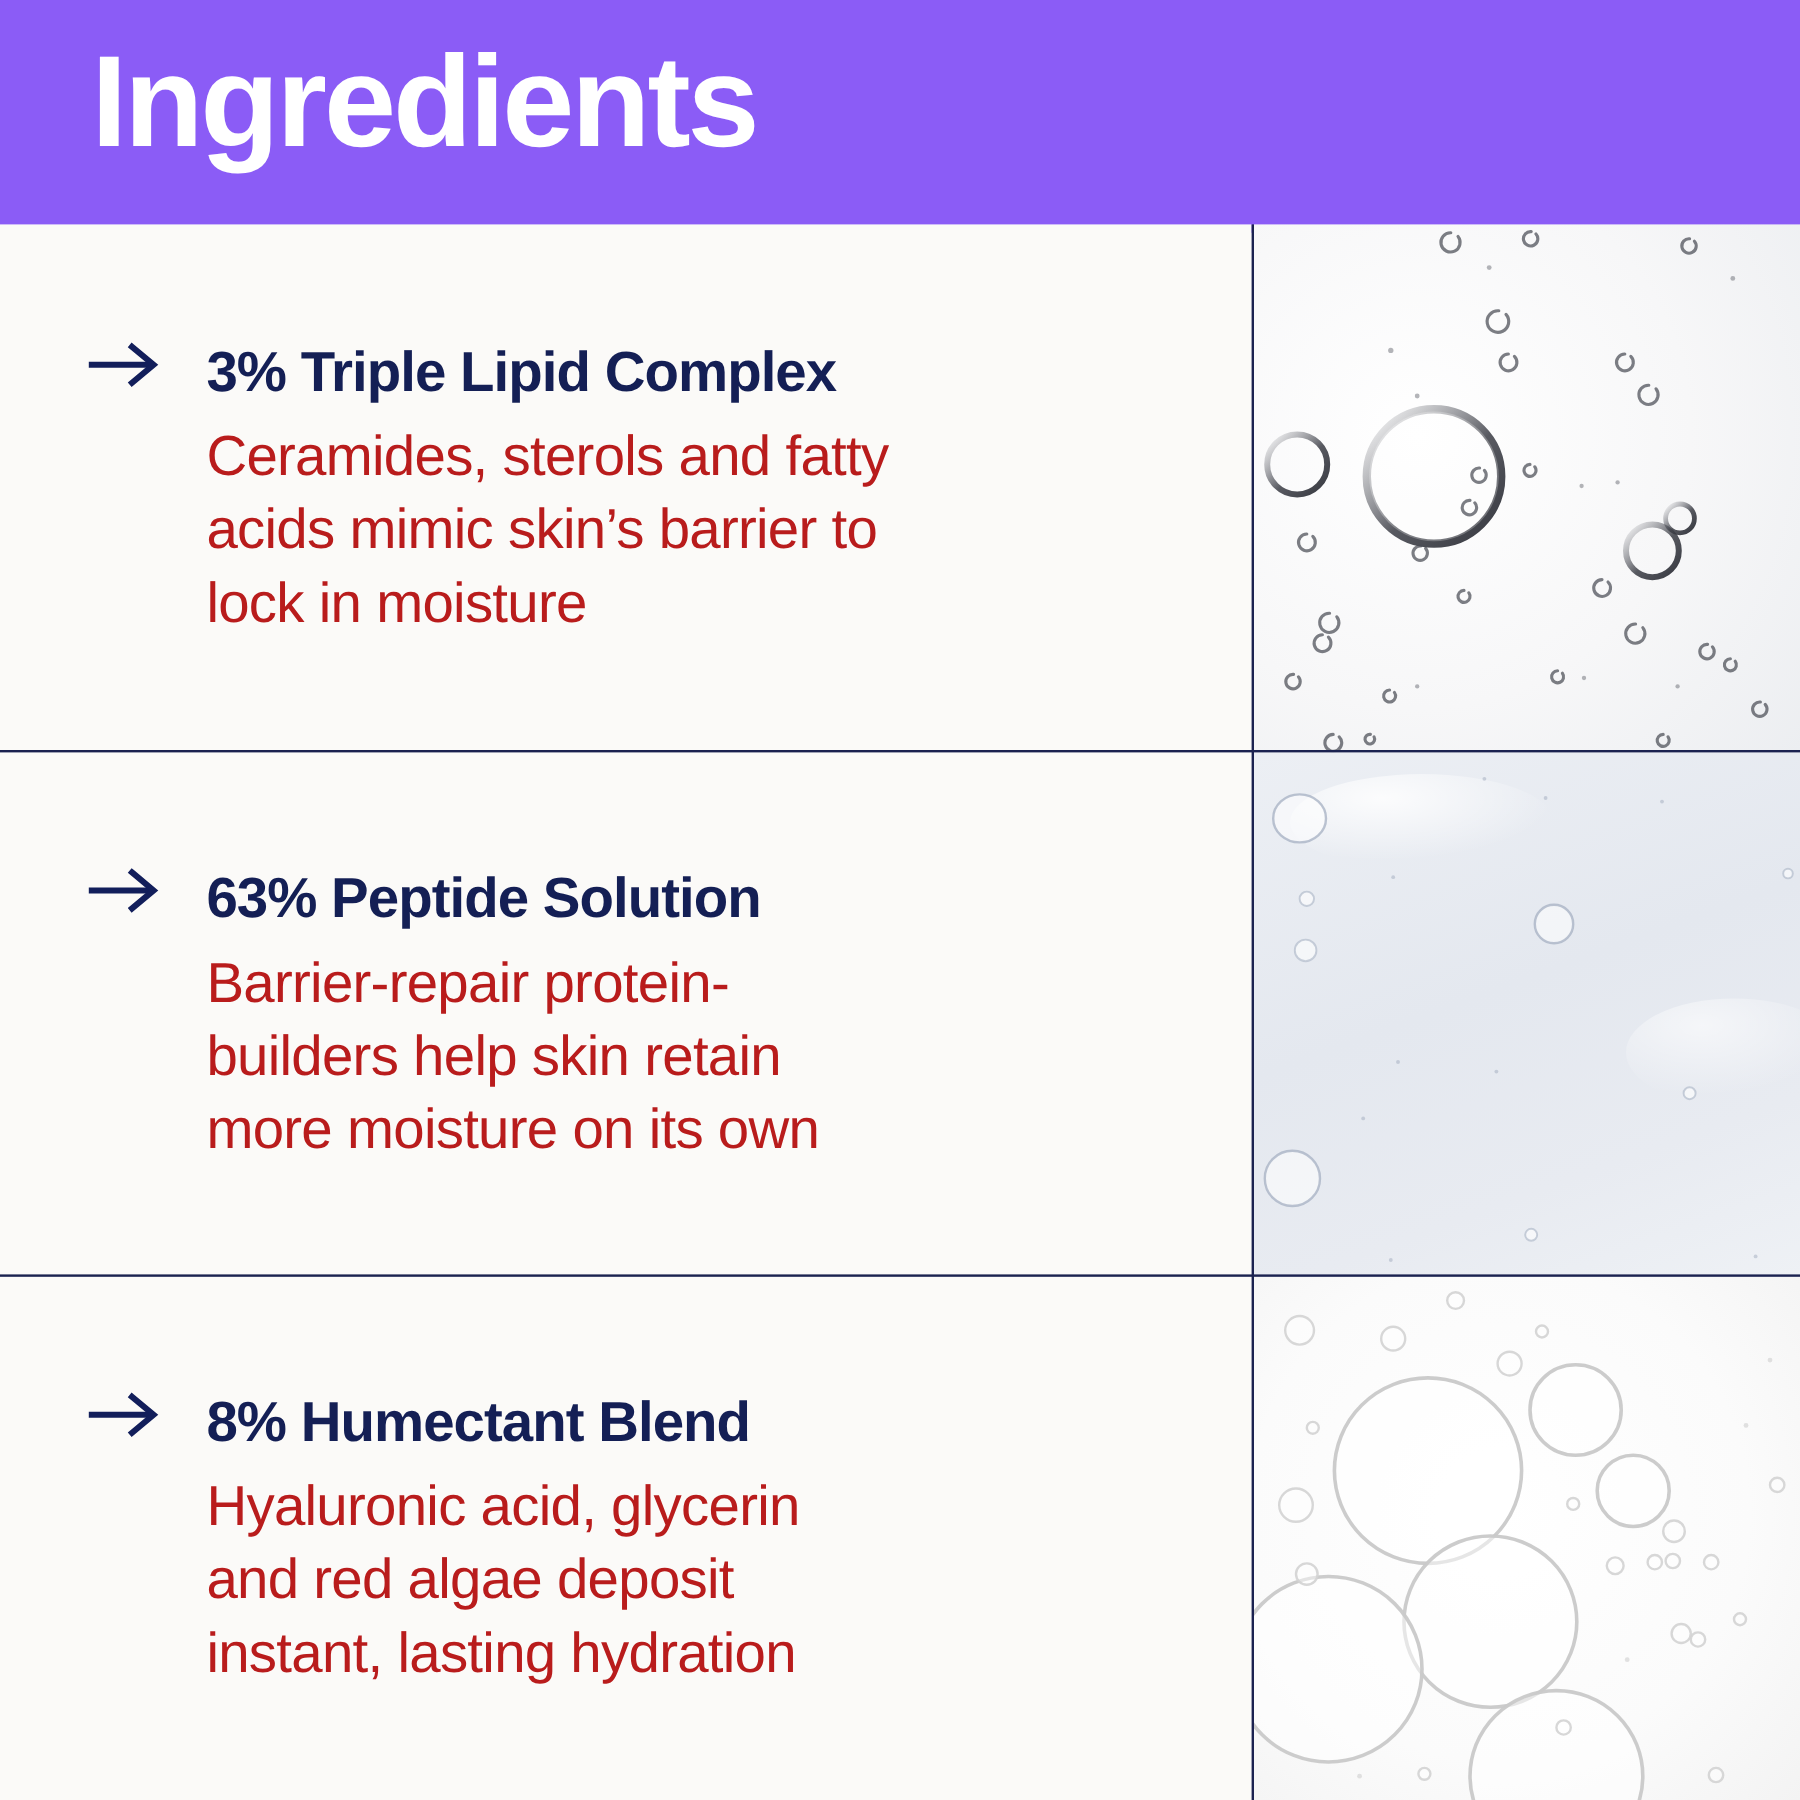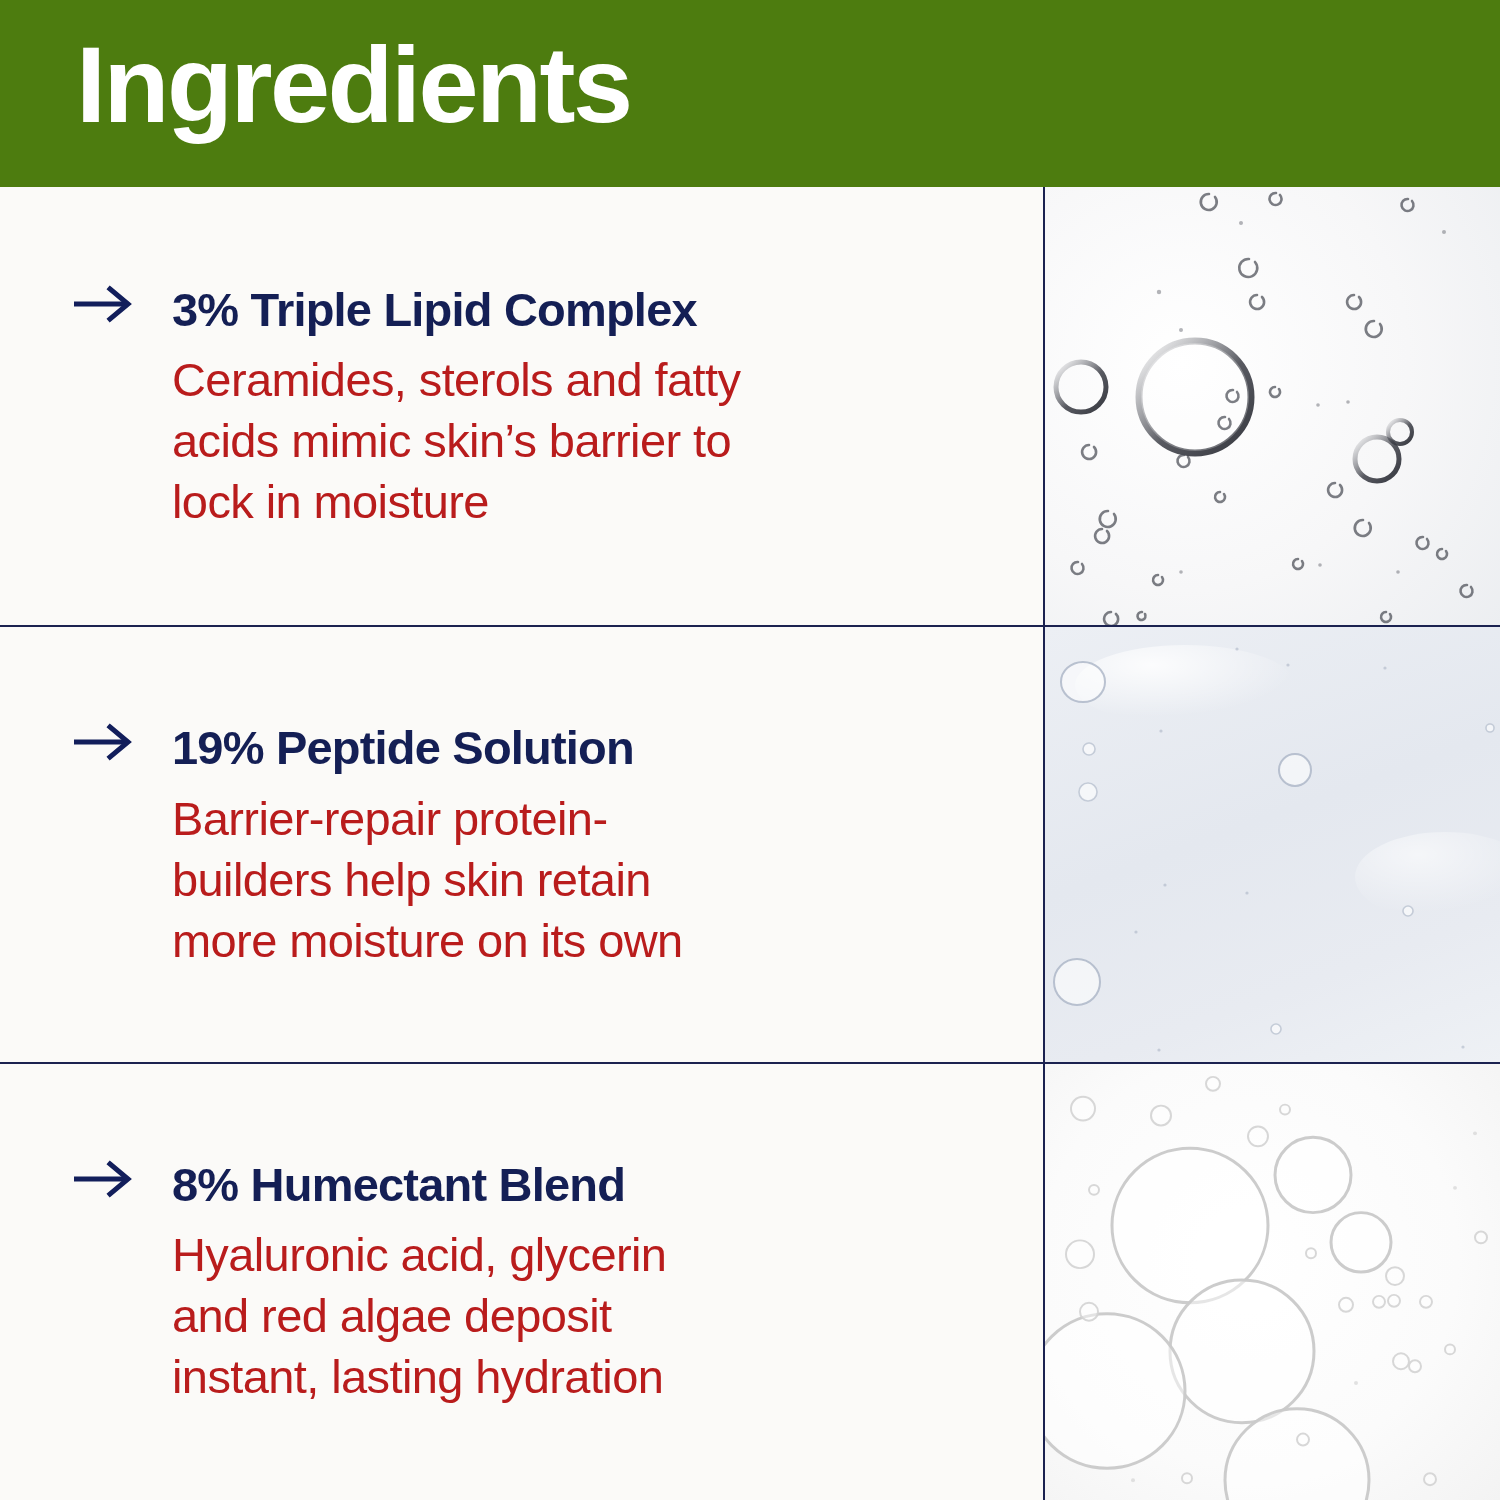--- a/index.html
+++ b/index.html
@@ -20,21 +20,21 @@
     background: #FBFAF8;
   }
 
   
   .header {
     position: absolute;
     left: 0;
     top: 0;
     width: 1500px;
     height: 194px;
-    background: #4d7c0f;
+    background: #8b5cf6;
     box-sizing: border-box;
   }
   .header-title {
     position: absolute;
     left: 76px;
     top: 28px;
     font-size: 108px;
     font-weight: 700;
     letter-spacing: -2.5px;
     color: #FFFFFF;
@@ -258,21 +258,21 @@
     <div class="row row-2">
       <div class="text-cell">
         <div class="text-inner">
           <div class="heading-line">
             <span class="arrow-icon">
               <svg width="62" height="40" viewBox="0 0 62 40" aria-hidden="true">
                 <line x1="2" y1="20" x2="54" y2="20" stroke="#121E5B" stroke-width="5"></line>
                 <polyline points="38,5 56,20 38,35" fill="none" stroke="#121E5B" stroke-width="5" stroke-linecap="square" stroke-linejoin="miter"></polyline>
               </svg>
             </span>
-            <h2 class="item-title">19% Peptide Solution</h2>
+            <h2 class="item-title">63% Peptide Solution</h2>
           </div>
           <p class="item-desc">Barrier-repair protein-
 builders help skin retain
 more moisture on its own</p>
         </div>
       </div>
 
       <div class="image-cell panel-peptide">
         <div class="bubbles">
           <svg viewBox="0 0 455 437" preserveAspectRatio="none" aria-hidden="true">

